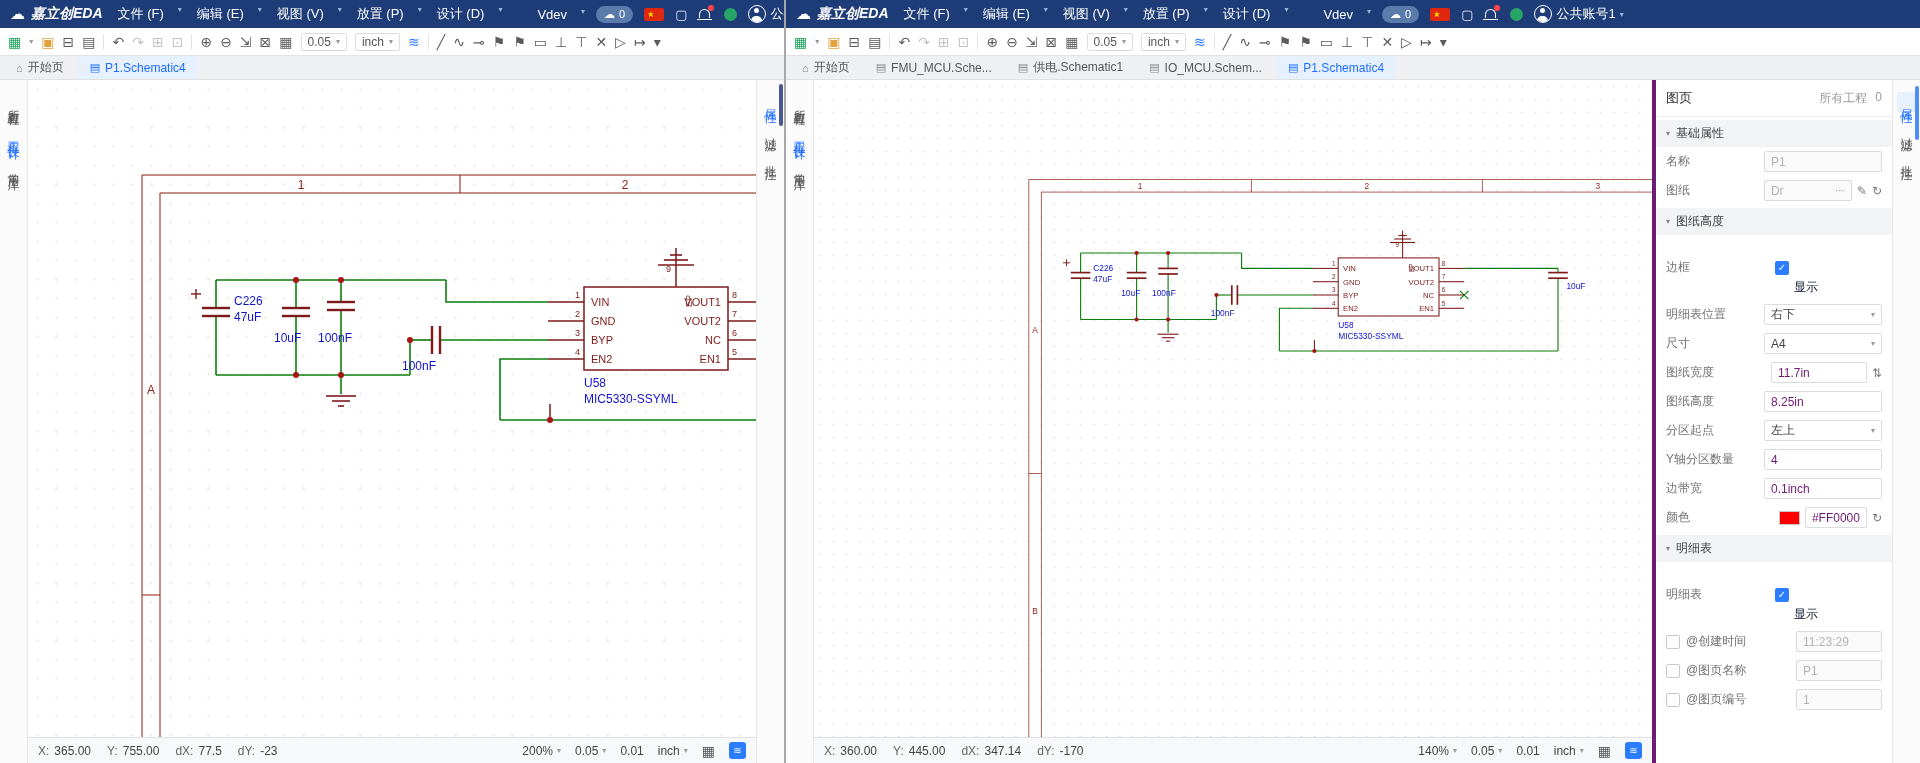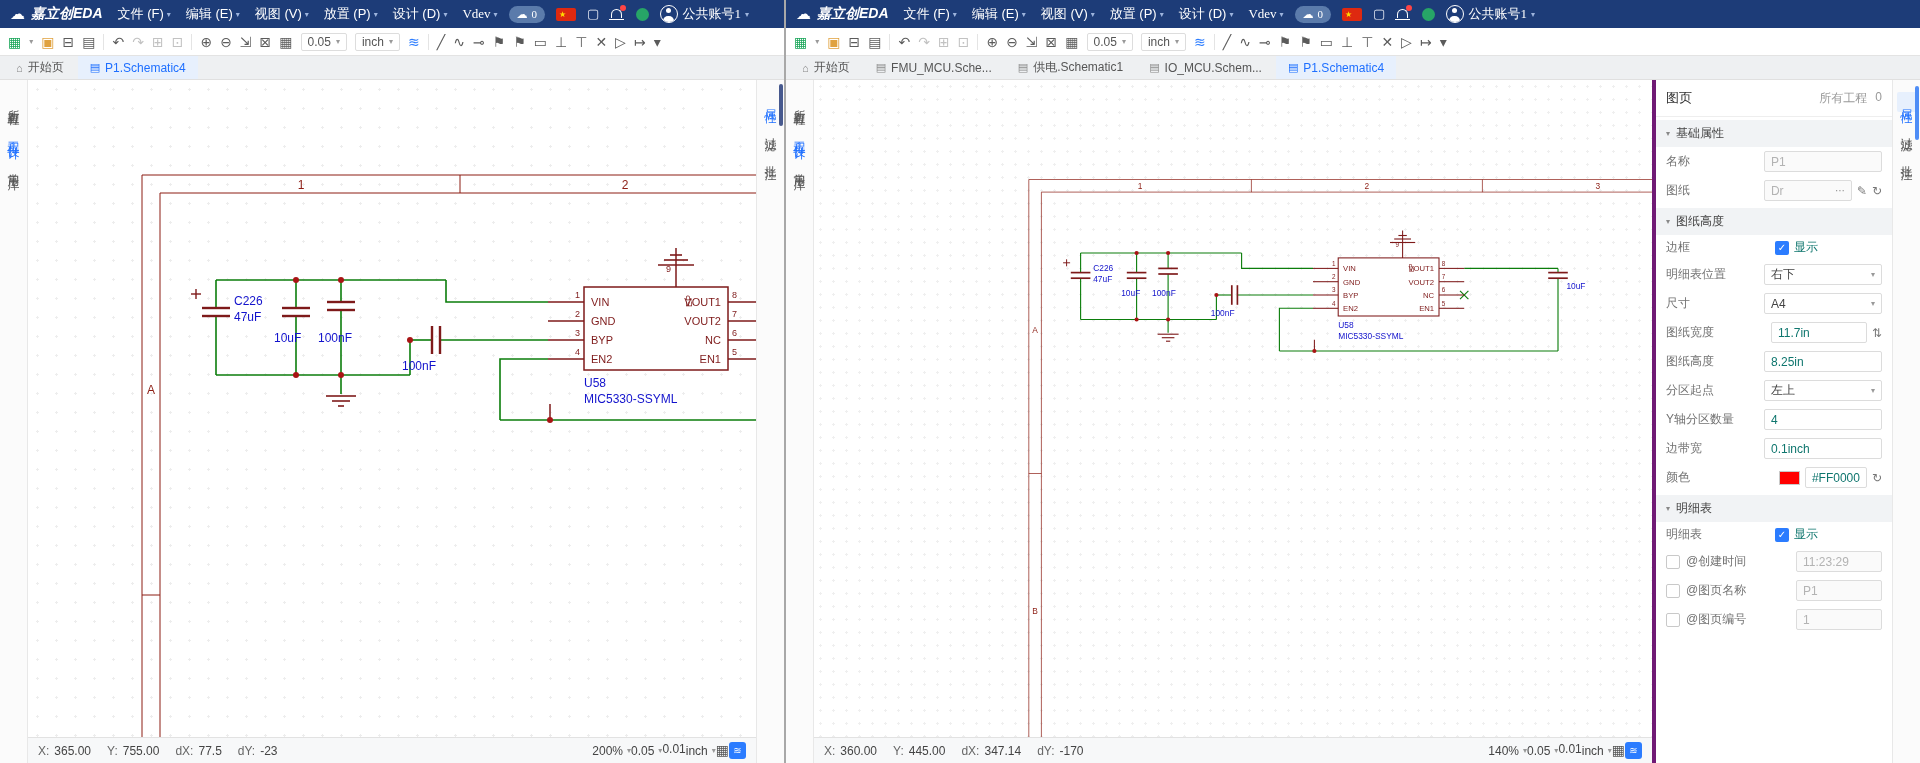--- a/index.html
+++ b/index.html
@@ -6,23 +6,23 @@
   body{margin:0;font-family:"Liberation Sans","DejaVu Sans",sans-serif;background:#9a9a9a;}
   .wrap{display:flex;width:1920px;height:763px;}
   .win{display:flex;flex-direction:column;height:763px;background:#fff;overflow:hidden;}
   .win.left{width:784px;}
   .win.right{width:1136px;border-left:2px solid #a8a8a8;}
 
   
   .menubar{height:28px;background:#1d3c78;display:flex;align-items:center;color:#fff;font-size:13px;padding:0 10px;gap:15px;flex:none;white-space:nowrap;}
   .logo{display:flex;align-items:center;gap:6px;font-weight:bold;font-style:italic;font-size:14px;}
   .logoglyph{font-style:normal;font-size:15px;}
-  .menu-item{display:flex;align-items:center;gap:3px;cursor:pointer;}
+  .menu-item{display:flex;align-items:flex-start;gap:14px;cursor:pointer;}
   .mcaret{font-size:8px;color:#9db4dd;}
-  .mright{display:flex;align-items:center;gap:11px;margin-left:0;font-family:Liberation Serif, serif;}
+  .mright{display:flex;align-items:center;gap:11px;margin-left:20px;}
   .cloud-pill{background:#5b7bab;border-radius:9px;height:17px;padding:0 8px;font-size:11px;display:flex;align-items:center;gap:4px;cursor:pointer;}
   .flag{width:20px;height:13px;background:#de2910;border-radius:2px;font-size:8px;color:#ffde00;line-height:13px;padding-left:3px;cursor:pointer;}
   .lyr{font-size:13px;color:#e8ecf5;cursor:pointer;}
   .bellwrap{position:relative;width:15px;height:14px;cursor:pointer;}
   .bell{position:absolute;left:1px;top:2px;width:11px;height:9px;border:1.5px solid #fff;border-bottom:none;border-radius:6px 6px 0 0;}
   .bell::after{content:"";position:absolute;left:-3px;bottom:-2px;width:15px;height:1.5px;background:#fff;}
   .badge{position:absolute;top:-2px;right:-1px;width:6px;height:6px;border-radius:50%;background:#ff4545;}
   .online{width:13px;height:13px;border-radius:50%;background:#27a567;cursor:pointer;}
   .avatar{width:18px;height:18px;border-radius:50%;border:1.5px solid #fff;position:relative;overflow:hidden;cursor:pointer;}
   .avatar::before{content:"";position:absolute;top:2px;left:5px;width:5px;height:5px;border-radius:50%;background:#fff;}
@@ -60,44 +60,44 @@
   .canvas{flex:1;position:relative;overflow:hidden;background-color:#fff;}
   .canvas.g200{background-image:radial-gradient(circle,#ededed 1px,transparent 1.2px);background-size:19px 19px;}
   .canvas.g140{background-image:radial-gradient(circle,#efefef 1px,transparent 1.2px);background-size:13px 13px;}
   .canvas svg{position:absolute;left:0;top:0;}
 
   
   .status{height:26px;background:#f7f8f9;border-top:1px solid #e2e2e2;display:flex;align-items:center;font-size:12px;color:#444;padding:0 10px;flex:none;white-space:nowrap;}
   .sgroup{display:flex;gap:16px;}
   .spair{display:flex;gap:5px;}
   .slabel{color:#666;}
-  .sright{margin-left:auto;display:flex;}
+  .sright{margin-left:auto;display:flex;align-items:center;gap:14px;}
   .sdd{display:flex;align-items:center;gap:4px;cursor:pointer;}
   .sicon{font-size:14px;color:#555;cursor:pointer;}
   .sblue{width:17px;height:17px;background:#2b7cff;border-radius:3px;color:#fff;font-size:10px;display:flex;align-items:center;justify-content:center;cursor:pointer;}
 
   
   .panel{width:240px;flex:none;border-left:4px solid #701a75;background:#fff;font-size:12px;display:flex;flex-direction:column;overflow:hidden;}
   .phead{display:flex;align-items:center;padding:9px 10px;color:#333;font-size:13px;border-bottom:1px solid #eee;}
   .pcount{margin-left:auto;color:#999;font-size:12px;display:flex;gap:8px;}
   .psec{background:#f1f3f5;color:#444;padding:5px 10px;display:flex;align-items:center;gap:6px;cursor:pointer;margin-top:3px;}
   .pseccaret{font-size:8px;color:#888;}
   .prow{display:flex;align-items:center;padding:4px 10px;gap:6px;}
   .plabel{color:#737373;flex:none;}
   .pctl{margin-left:auto;display:flex;align-items:center;gap:5px;}
-  .pinput{height:21px;border:1px solid #dcdcdc;border-radius:2px;background:#fff;color:#0f766e;display:flex;align-items:center;padding:0 6px;overflow:hidden;white-space:nowrap;}
+  .pinput{height:21px;border:1px solid #dcdcdc;border-radius:2px;background:#fff;color:#701a75;display:flex;align-items:center;padding:0 6px;overflow:hidden;white-space:nowrap;}
   .w118{width:118px;} .w96{width:96px;} .w88{width:88px;justify-content:space-between;} .w62{width:62px;} .w86{width:86px;}
   .pinput.dim{color:#b3b3b3;background:#fafafa;}
   .psel{height:21px;border:1px solid #dcdcdc;border-radius:2px;background:#fff;color:#444;display:flex;align-items:center;justify-content:space-between;padding:0 6px;width:118px;cursor:pointer;}
   .pic{color:#777;font-size:12px;cursor:pointer;}
   .dots{color:#888;font-size:10px;}
   .cb{width:14px;height:14px;border-radius:2px;background:#2b7cff;color:#fff;font-size:10px;display:flex;align-items:center;justify-content:center;flex:none;cursor:pointer;}
   .cb.un{background:#fff;border:1px solid #c9c9c9;color:transparent;}
   .swatch{width:21px;height:14px;background:#ff0000;border:1px solid #c9c9c9;flex:none;cursor:pointer;}
-  .showtxt{color:#0f766e;}
+  .showtxt{color:#0f172a;margin-top:40px;}
 
   
   .ztext{fill:#8c1d13;font-size:12px;}
   .blab{fill:#1212cc;font-size:12px;}
   .pname{fill:#7e1a1a;font-size:11px;}
   .pnum{fill:#7e1a1a;font-size:9px;}
 </style>
 </head>
 <body>
 

